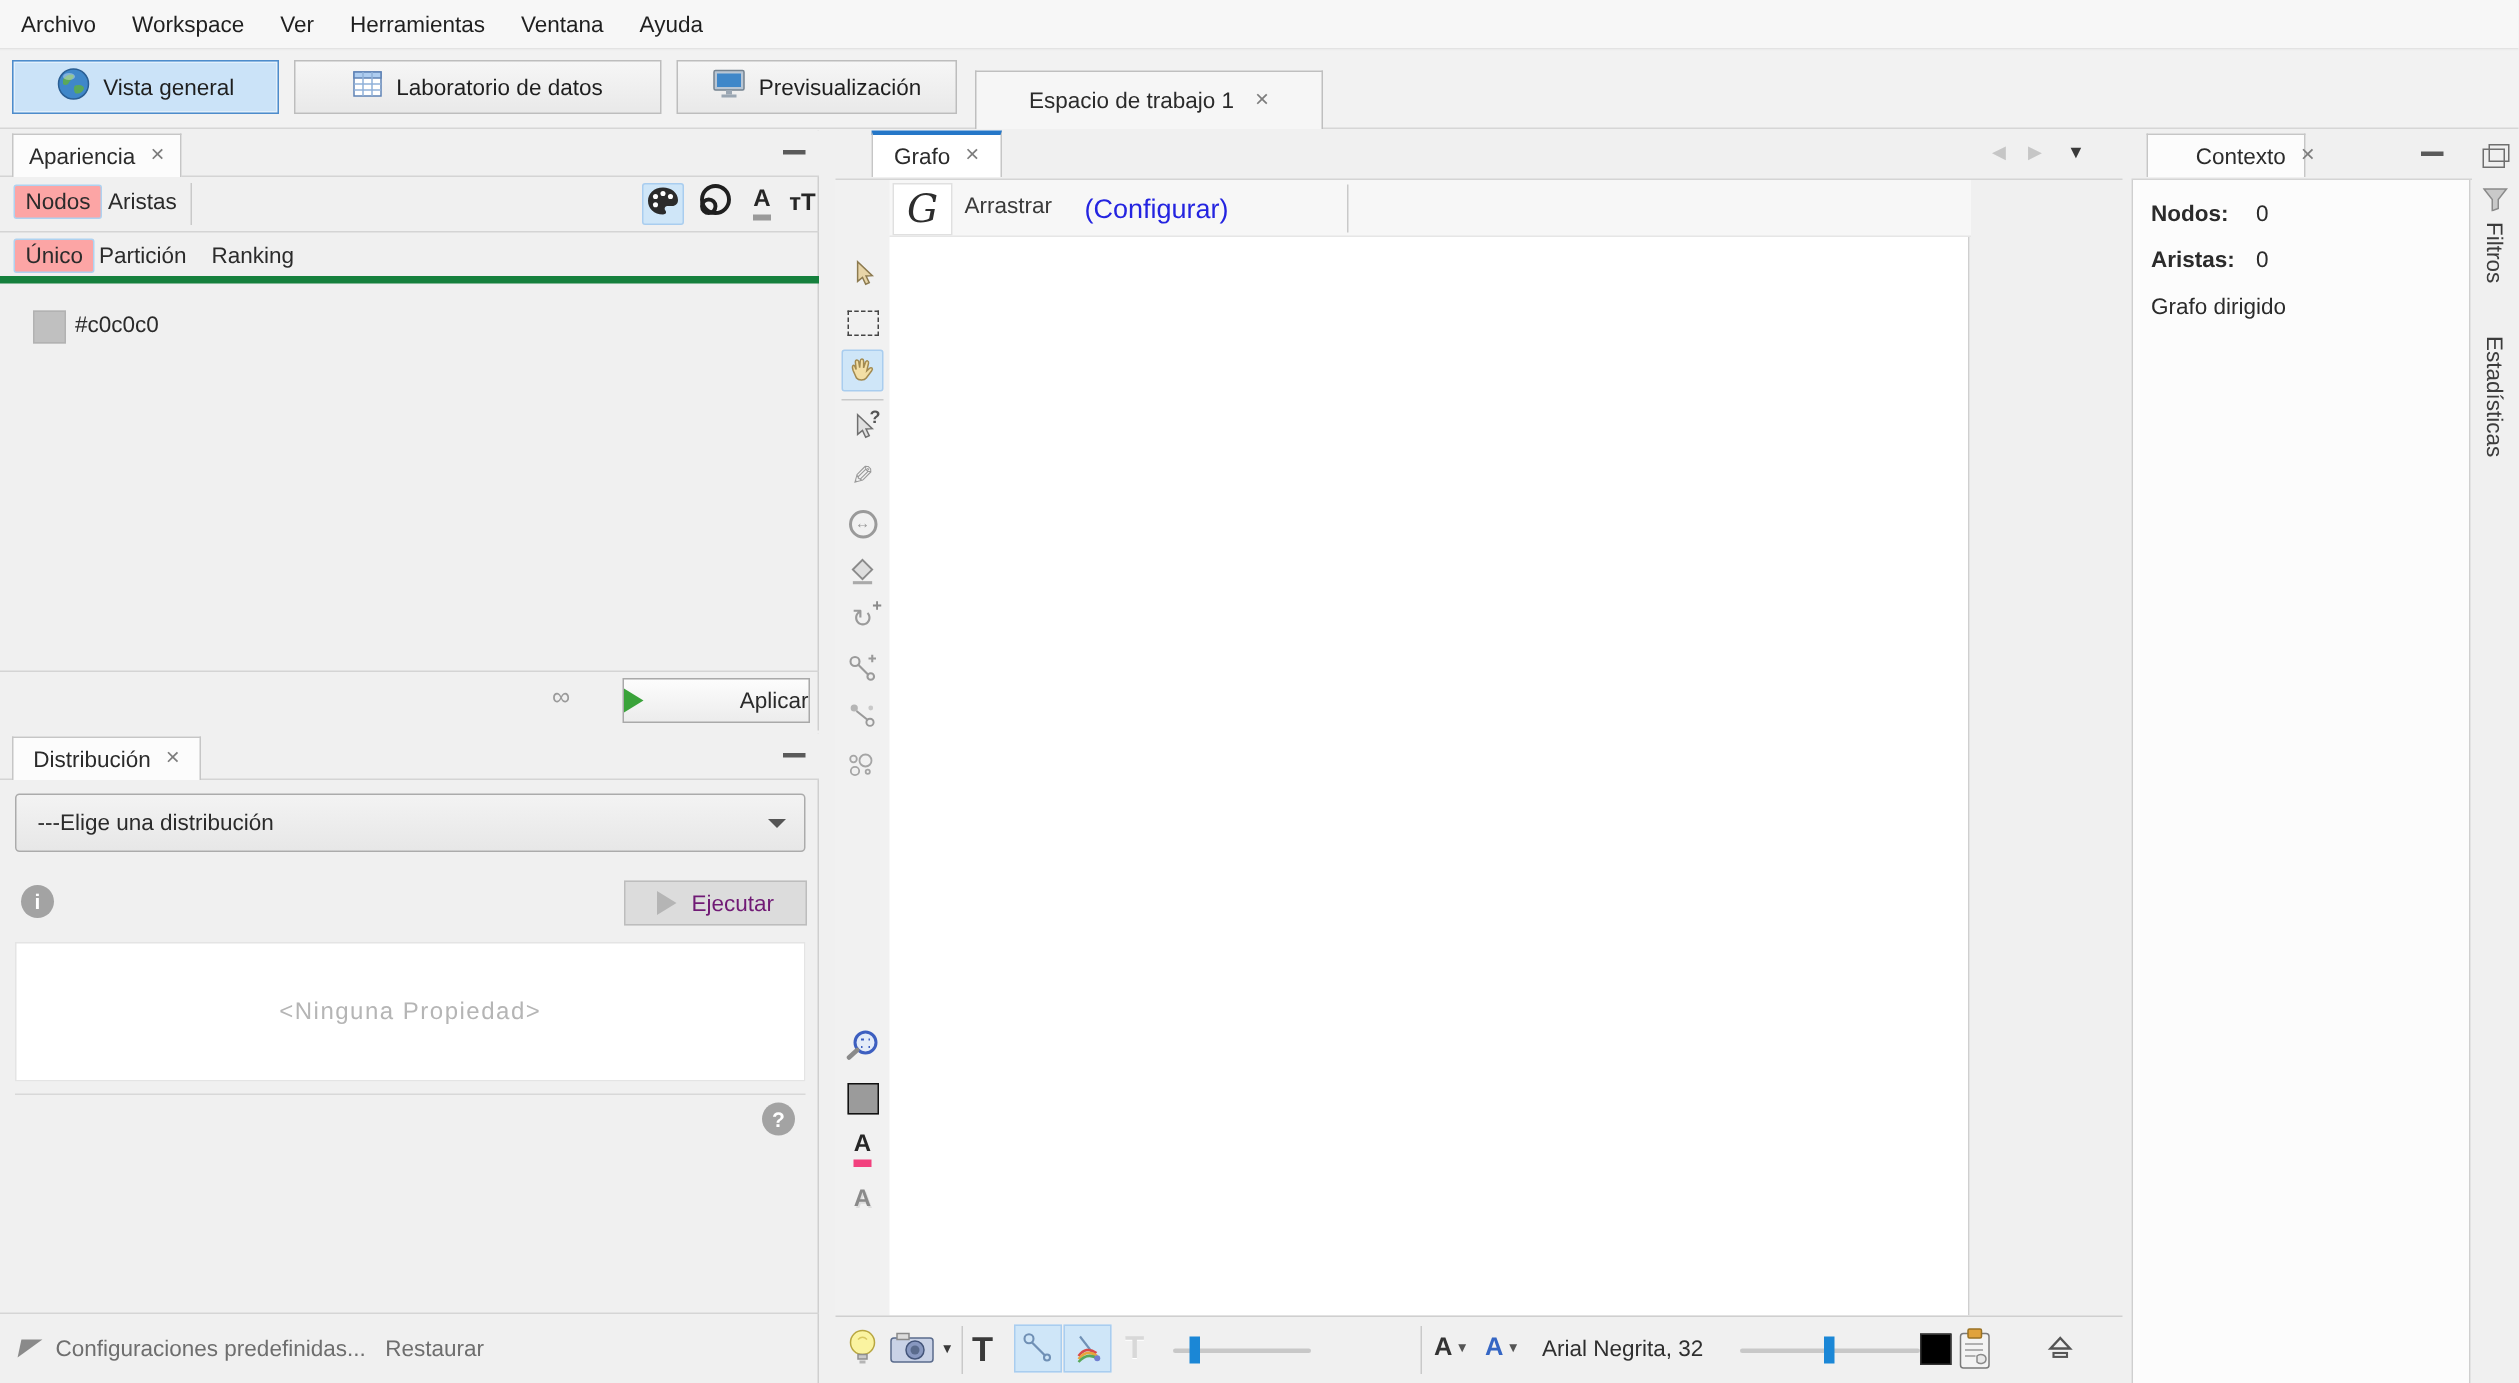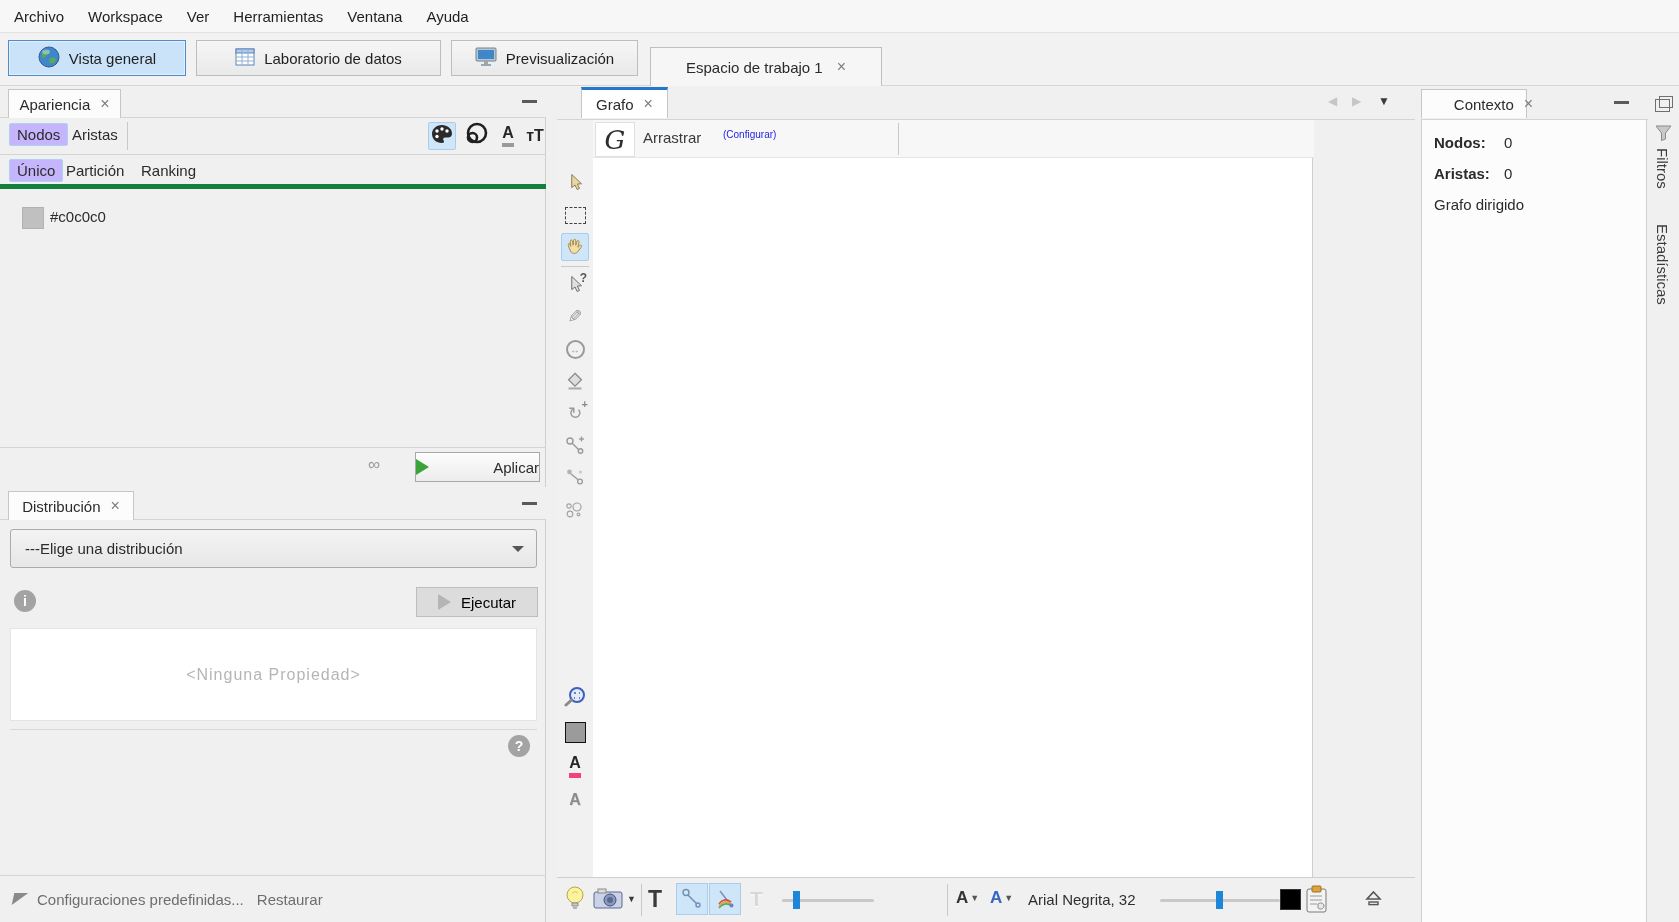--- a/index.html
+++ b/index.html
@@ -16,62 +16,62 @@
   .tab-close{color:#7d7d7d;font-size:16px;line-height:1;cursor:pointer;}
   .tab-scroll{position:absolute;top:58px;font-size:13px;color:#c6c6c6;cursor:default;}
   .tab-scroll.dark{color:#3a3a3a;}
   
   .panel-tabrow{position:absolute;background:#f0f0f0;border-bottom:1px solid #d4d4d4;box-sizing:border-box;}
   .panel-tab{position:absolute;top:2px;height:29px;box-sizing:border-box;background:#fcfcfc;border:1px solid #c6c6c6;border-bottom:none;display:flex;align-items:center;justify-content:center;gap:10px;font-size:15px;}
   .minim{position:absolute;width:15px;height:3px;background:#5a5a5a;cursor:pointer;}
   
   #appearance{position:absolute;left:0;top:87px;width:546px;height:400px;border-right:1px solid #cfcfcf;box-sizing:border-box;background:#f0f0f0;}
   .seg{position:absolute;font-size:15px;padding:2px 7px;border:1px solid transparent;border-radius:2px;cursor:pointer;}
-  .seg.selected{background:#c4b5fd;border-color:#aed2f0;}
+  .seg.selected{background:#fca5a5;border-color:#aed2f0;}
   #app-toolrow{position:absolute;left:0;top:31px;width:546px;height:37px;border-bottom:1px solid #d4d4d4;box-sizing:border-box;}
   #app-moderow{position:absolute;left:0;top:68px;width:546px;height:34px;border-bottom:5px solid #15803d;box-sizing:border-box;}
   .vsep{position:absolute;width:1px;background:#c9c9c9;}
   .icon-btn{position:absolute;width:28px;height:28px;border:1px solid transparent;border-radius:2px;display:flex;align-items:center;justify-content:center;cursor:pointer;box-sizing:border-box;}
   .icon-btn.selected{background:#cfe6f8;border-color:#a9cdef;}
   .a-underline{font-weight:bold;font-size:16px;color:#262626;line-height:1;}
   .a-underline .bar{display:block;height:4px;margin-top:2px;background:#9a9a9a;}
   .tt-icon{font-weight:bold;color:#262626;line-height:1;}
   #swatch{position:absolute;left:22px;top:120px;width:20px;height:20px;background:#c0c0c0;border:1px solid #b2b2b2;cursor:pointer;}
   #swatch-label{position:absolute;left:50px;top:121px;font-size:15px;text-align:center;}
   #app-footer{position:absolute;left:0;bottom:0;width:546px;height:40px;border-top:1px solid #d4d4d4;box-sizing:border-box;}
   #chain-icon{position:absolute;left:368px;top:7px;color:#9a9a9a;font-size:17px;}
   .run-btn{position:absolute;height:30px;box-sizing:border-box;border:1px solid #a9a9a9;background:linear-gradient(#fdfdfd,#ececec);display:flex;align-items:center;justify-content:center;gap:10px;font-size:15px;cursor:pointer;}
   .play{width:0;height:0;border-style:solid;border-width:8px 0 8px 13px;border-color:transparent transparent transparent #3aa33a;}
   .play.gray{border-color:transparent transparent transparent #b5b5b5;}
   
   #layoutp{position:absolute;left:0;top:489px;width:546px;height:433px;border-right:1px solid #cfcfcf;box-sizing:border-box;background:#f0f0f0;}
   #layout-dd{position:absolute;left:10px;top:40px;width:527px;height:39px;box-sizing:border-box;border:1px solid #ababab;border-radius:3px;background:linear-gradient(#f3f3f3,#e7e7e7);display:flex;align-items:center;font-size:15px;padding:0 14px;cursor:pointer;}
   .dd-caret{position:absolute;right:12px;top:16px;width:0;height:0;border:6px solid transparent;border-top-color:#555;}
   .circle-ic{position:absolute;width:22px;height:22px;border-radius:50%;background:#a3a3a3;color:#fff;font-size:14px;font-weight:bold;display:flex;align-items:center;justify-content:center;}
-  .run-btn.disabled{background:#dcdcdc;border-color:#bdbdbd;color:#000000;cursor:default;}
+  .run-btn.disabled{background:#dcdcdc;border-color:#bdbdbd;color:#701a75;cursor:default;}
   #prop-box{position:absolute;left:10px;top:139px;width:527px;height:93px;background:#ffffff;border:1px solid #e4e4e4;box-sizing:border-box;display:flex;align-items:center;justify-content:center;}
   #prop-box span{color:#b5b5b5;font-size:16px;letter-spacing:1px;}
   #layout-div{position:absolute;left:10px;top:240px;width:527px;height:1px;background:#d8d8d8;}
   #layout-footer{position:absolute;left:0;bottom:0;width:546px;height:47px;border-top:1px solid #d5d5d5;box-sizing:border-box;display:flex;align-items:center;}
   #flag-icon{width:0;height:0;border-top:12px solid #8a8a8a;border-right:14px solid transparent;margin-left:13px;transform:skewX(-12deg);}
   .gray-link{color:#6e6e6e;font-size:15px;cursor:pointer;}
   
   #graph-tabrow{left:557px;top:87px;width:858px;height:33px;}
   #graph-tab{left:24px;width:87px;height:31px;top:0;border-top:3px solid #2577c8;background:#ffffff;}
   #graph-toolcol{position:absolute;left:557px;top:120px;width:36px;height:757px;background:#f1f1f1;}
   .tool{position:absolute;left:4px;width:28px;height:28px;border:1px solid transparent;border-radius:2px;display:flex;align-items:center;justify-content:center;box-sizing:border-box;cursor:pointer;color:#9a9a9a;}
   .tool.selected{background:#cfe6f8;border-color:#a9cdef;}
   .tool .q{position:absolute;right:1px;top:0;font-size:12px;font-weight:bold;color:#555;}
   .tool .plus{position:absolute;right:0;top:-2px;font-size:11px;font-weight:bold;color:#8a8a8a;}
   .toolsep{position:absolute;left:4px;width:28px;height:1px;background:#c9c9c9;}
   .circ-arrow{width:19px;height:19px;border:2px solid #9a9a9a;border-radius:50%;display:flex;align-items:center;justify-content:center;font-size:10px;color:#9a9a9a;box-sizing:border-box;}
   #graph-topbar{position:absolute;left:593px;top:120px;width:722px;height:38px;background:#f7f7f7;border-bottom:1px solid #e6e6e6;box-sizing:border-box;}
   #gephi-logo{position:absolute;left:2px;top:2px;width:40px;height:35px;background:#ffffff;border:1px solid #e0e0e0;box-sizing:border-box;display:flex;align-items:center;justify-content:center;font-family:"DejaVu Serif","Liberation Serif",serif;font-style:italic;font-size:26px;color:#2d2d2d;}
   #drag-label{position:absolute;left:50px;top:9px;font-size:15px;color:#3a3a3a;}
-  #configure-link{position:absolute;left:130px;top:9px;font-size:10px;color:#2424e0;cursor:pointer;}
+  #configure-link{position:absolute;left:130px;top:9px;font-size:18px;color:#2424e0;cursor:pointer;}
   #canvas{position:absolute;left:593px;top:158px;width:720px;height:719px;background:#ffffff;border-right:1px solid #cfcfcf;box-sizing:border-box;}
   #gutter{position:absolute;left:1314px;top:120px;width:101px;height:757px;background:#f0f0f0;}
   
   #statusbar{position:absolute;left:557px;top:877px;width:858px;height:45px;background:#f0f0f0;border-top:1px solid #cfcfcf;box-sizing:border-box;}
   .sb{position:absolute;display:flex;align-items:center;justify-content:center;cursor:pointer;}
   .sb-sep{position:absolute;top:6px;width:1px;height:32px;background:#c9c9c9;}
   .sb-toggle{width:32px;height:32px;top:5px;background:#cfe6f8;border:1px solid #a9cdef;box-sizing:border-box;}
   .ghost-t{font-size:21px;font-weight:bold;color:#d8d8d8;text-shadow:0 1px 0 #fff;}
   .slider-track{position:absolute;top:21px;height:3px;background:#c8c8c8;border-radius:2px;}
   .slider-handle{position:absolute;top:-8px;width:7px;height:18px;background:#1b87d6;cursor:pointer;}
@@ -414,21 +414,21 @@
   </div>
   <div class="sb" style="left:806px;top:11px;">
     <svg width="21" height="20" viewBox="0 0 21 20">
         <path d="M10.5 3 L17 10 L4 10 Z" fill="none" stroke="#555" stroke-width="1.6"></path>
         <rect x="6" y="13" width="9" height="2.6" fill="none" stroke="#555" stroke-width="1.4"></rect>
       </svg>
   </div>
 </div>
 
 <div class="panel-tabrow" id="context-tabrow">
-  <div class="panel-tab" style="left:0;width:106px;padding-left:39px;">
+  <div class="panel-tab" style="left:10px;width:106px;padding-left:39px;">
     <span>Contexto</span>
     <span class="tab-close">×</span>
   </div>
   <div class="minim" style="left:193px;top:14px;"></div>
 </div>
 <div id="context-panel">
   <div class="ctx-row" style="top:14px;"><b>Nodos:</b></div>
   <div class="ctx-val" style="top:14px;">0</div>
   <div class="ctx-row" style="top:45px;"><b>Aristas:</b></div>
   <div class="ctx-val" style="top:45px;">0</div>

